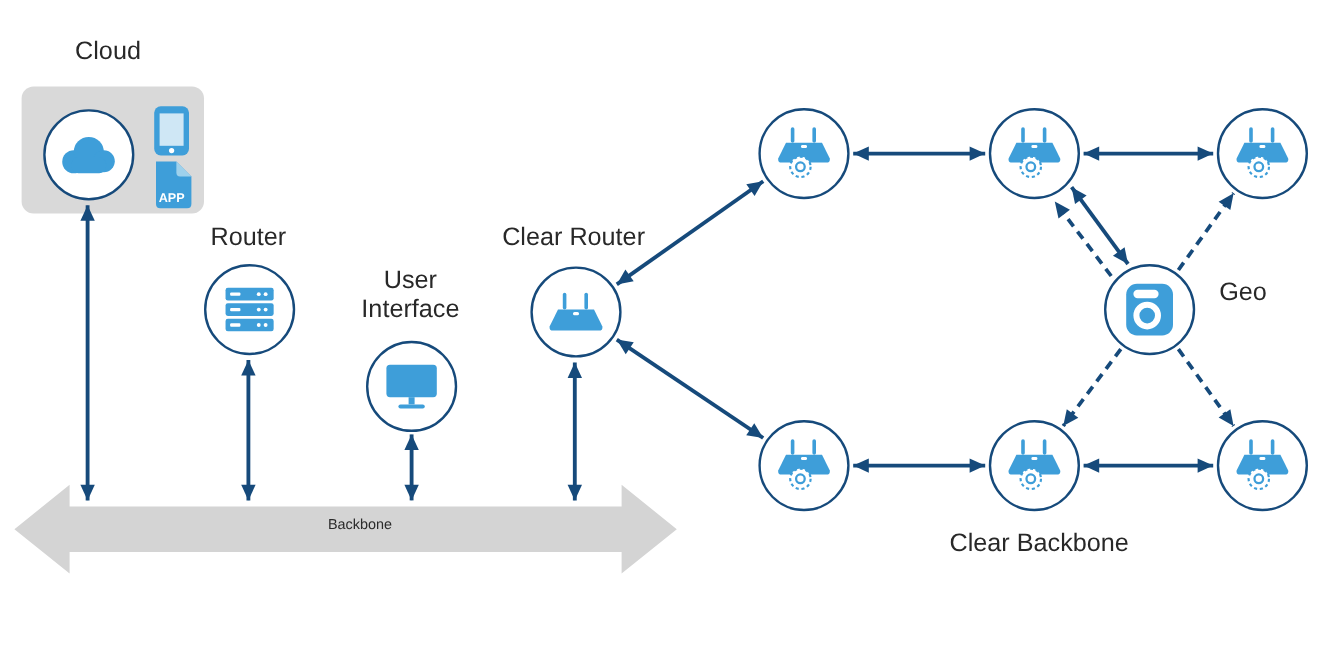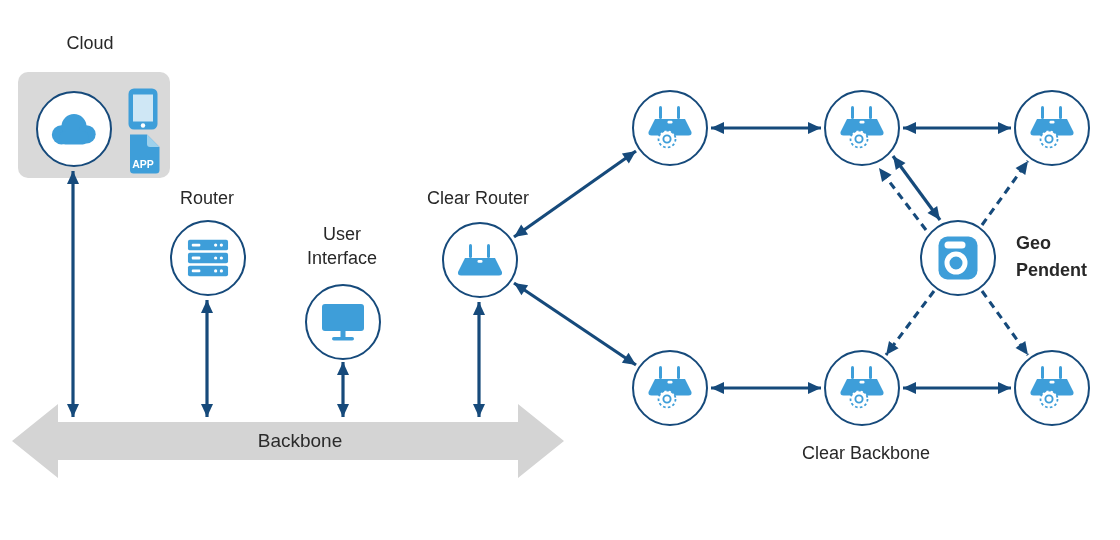--- a/index.html
+++ b/index.html
@@ -11,28 +11,28 @@
     position:absolute;left:18px;top:72px;width:152px;height:106px;
     background:#d9d9d9;border-radius:10px;z-index:1;
   }
   #edges{position:absolute;left:0;top:0;z-index:2;}
   .node{
     position:absolute;width:76px;height:76px;border-radius:50%;
     background:#ffffff;border:2.5px solid #164a7b;box-sizing:border-box;
     display:flex;align-items:center;justify-content:center;z-index:3;
   }
   .lbl{
-    position:absolute;font-size:18px;line-height:24px;color:#282828;
+    position:absolute;font-size:21px;line-height:24px;color:#282828;
     text-align:center;z-index:4;white-space:nowrap;
   }
   .lbl.left{text-align:left;}
   .devicon{position:absolute;z-index:3;display:block;}
   #backbone-label{
     position:absolute;left:230px;top:430px;width:140px;text-align:center;
-    font-size:19px;color:#2b2b2b;z-index:4;
+    font-size:12px;color:#2b2b2b;z-index:4;
   }
 </style>
 </head>
 <body>
 
 <div id="stage">
 
   <div class="panel"></div>
 
   <svg id="edges" width="1120" height="540" viewBox="0 0 1120 540">
@@ -212,20 +212,19 @@
     </svg>
   </div>
 
   <div class="lbl" style="left:40px;top:31px;width:100px;">Cloud</div>
   <div class="lbl" style="left:157px;top:186px;width:100px;">Router</div>
   <div class="lbl" style="left:282px;top:222px;width:120px;">
     <span style="display:block;">User</span>
     <span style="display:block;">Interface</span>
   </div>
   <div class="lbl" style="left:398px;top:186px;width:160px;">Clear Router</div>
-  <div class="lbl left" style="left:1016px;top:230px;width:100px;line-height:27px;font-weight:bold;">
+  <div class="lbl left" style="left:1016px;top:230px;width:100px;line-height:27px;">
     <span style="display:block;">Geo</span>
-    <span style="display:block;">Pendent</span>
   </div>
   <div class="lbl" style="left:786px;top:441px;width:160px;">Clear Backbone</div>
   <div id="backbone-label">Backbone</div>
 
 </div>
 
 </body></html>

